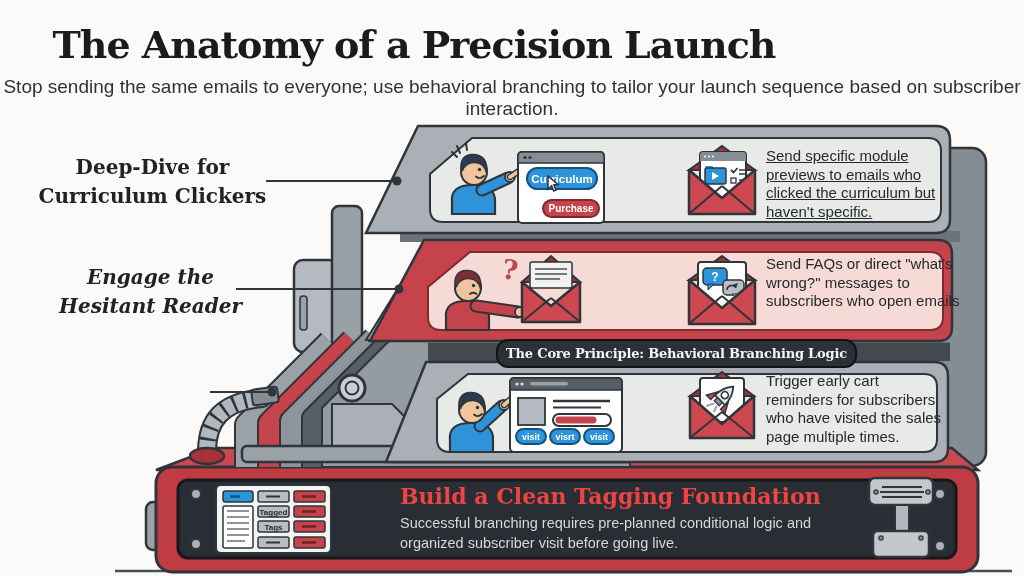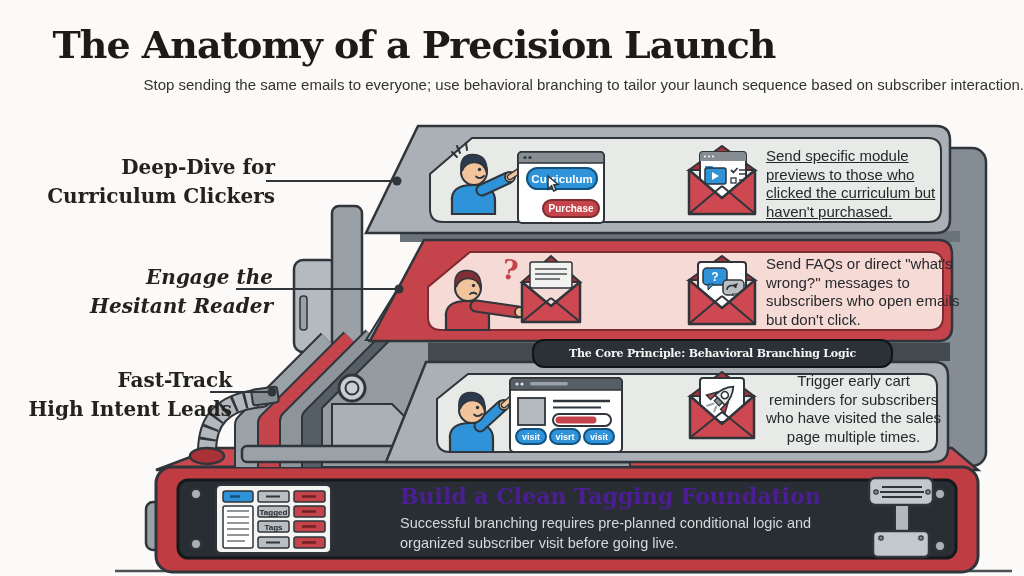--- a/index.html
+++ b/index.html
@@ -3,37 +3,37 @@
 <meta charset="utf-8">
 <style>
   html,body{margin:0;padding:0;background:#e8e8e8;}
   .canvas{position:relative;width:1024px;height:576px;background:#fbfaf8;overflow:hidden;
           font-family:"Liberation Sans",sans-serif;}
   .canvas svg.machine{position:absolute;left:0;top:0;width:1024px;height:576px;}
   .abs{position:absolute;}
   .title{left:0;top:22px;width:828px;text-align:center;
          font-family:"DejaVu Serif","Liberation Serif",serif;font-weight:800;
          font-size:38px;letter-spacing:-1px;color:#1c1b19;z-index:5;}
-  .subtitle{left:0;top:76px;width:1024px;text-align:right;font-size:15px;
+  .subtitle{left:0;top:76px;width:1024px;text-align:center;font-size:19px;
             color:#32322f;z-index:5;}
   .side-label{font-family:"DejaVu Serif","Liberation Serif",serif;font-weight:700;
-              font-size:20px;line-height:29px;color:#23221f;text-align:right;z-index:5;}
+              font-size:20px;line-height:29px;color:#23221f;text-align:center;z-index:5;}
   .lbl1{left:30px;top:153px;width:245px;}
   .lbl2{left:28px;top:263px;width:245px;font-style:italic;}
   .lbl3{left:10px;top:366px;width:222px;}
   .desc{font-size:15px;line-height:18.6px;color:#26292c;z-index:5;white-space:nowrap;}
   .desc1{left:766px;top:147px;text-decoration:underline;}
   .desc2{left:766px;top:255px;}
-  .desc3{left:766px;top:372px;text-align:center;}
+  .desc3{left:766px;top:372px;}
   .banner{left:496px;top:339px;width:357px;height:25px;background:#2b3136;
           border:2px solid #101417;border-radius:12px;color:#f4f5f4;text-align:center;
           line-height:25px;font-family:"DejaVu Serif","Liberation Serif",serif;
-          font-weight:700;font-size:11px;letter-spacing:-0.2px;z-index:6;margin-left:36px;}
+          font-weight:700;font-size:13px;letter-spacing:-0.2px;z-index:6;}
   .footer-heading{left:400px;top:483px;font-family:"DejaVu Serif","Liberation Serif",serif;
-          font-weight:700;font-size:22px;color:#4c1d95;z-index:6;}
+          font-weight:700;font-size:22px;color:#ef4444;z-index:6;}
   .footer-body{left:400px;top:514px;font-size:14.5px;line-height:19.5px;color:#d5d9da;
           z-index:6;white-space:nowrap;}
   .svg-btn-label{font-family:"Liberation Sans",sans-serif;font-weight:bold;fill:#ffffff;text-anchor:middle;}
   .svg-tag-label{font-family:"Liberation Sans",sans-serif;font-weight:bold;fill:#26292c;text-anchor:middle;}
 </style>
 </head>
 <body>
 
 <div class="canvas">
 
@@ -300,36 +300,31 @@
   <div class="abs subtitle">Stop sending the same emails to everyone; use behavioral branching to tailor your launch sequence based on subscriber interaction.</div>
 
   <div class="abs side-label lbl1">
     <div>Deep-Dive for</div>
     <div>Curriculum Clickers</div>
   </div>
   <div class="abs side-label lbl2">
     <div>Engage the</div>
     <div>Hesitant Reader</div>
   </div>
-  <div class="abs side-label lbl3">
-    <div>Fast-Track</div>
-    <div>High Intent Leads</div>
-  </div>
 
   <div class="abs desc desc1">
     <div>Send specific module</div>
-    <div>previews to those who</div>
+    <div>previews to emails who</div>
     <div>clicked the curriculum but</div>
-    <div>haven't purchased.</div>
+    <div>haven't specific.</div>
   </div>
   <div class="abs desc desc2">
     <div>Send FAQs or direct "what's</div>
     <div>wrong?" messages to</div>
     <div>subscribers who open emails</div>
-    <div>but don't click.</div>
   </div>
   <div class="abs desc desc3">
     <div>Trigger early cart</div>
     <div>reminders for subscribers</div>
     <div>who have visited the sales</div>
     <div>page multiple times.</div>
   </div>
 
   <div class="abs banner">The Core Principle: Behavioral Branching Logic</div>
 

